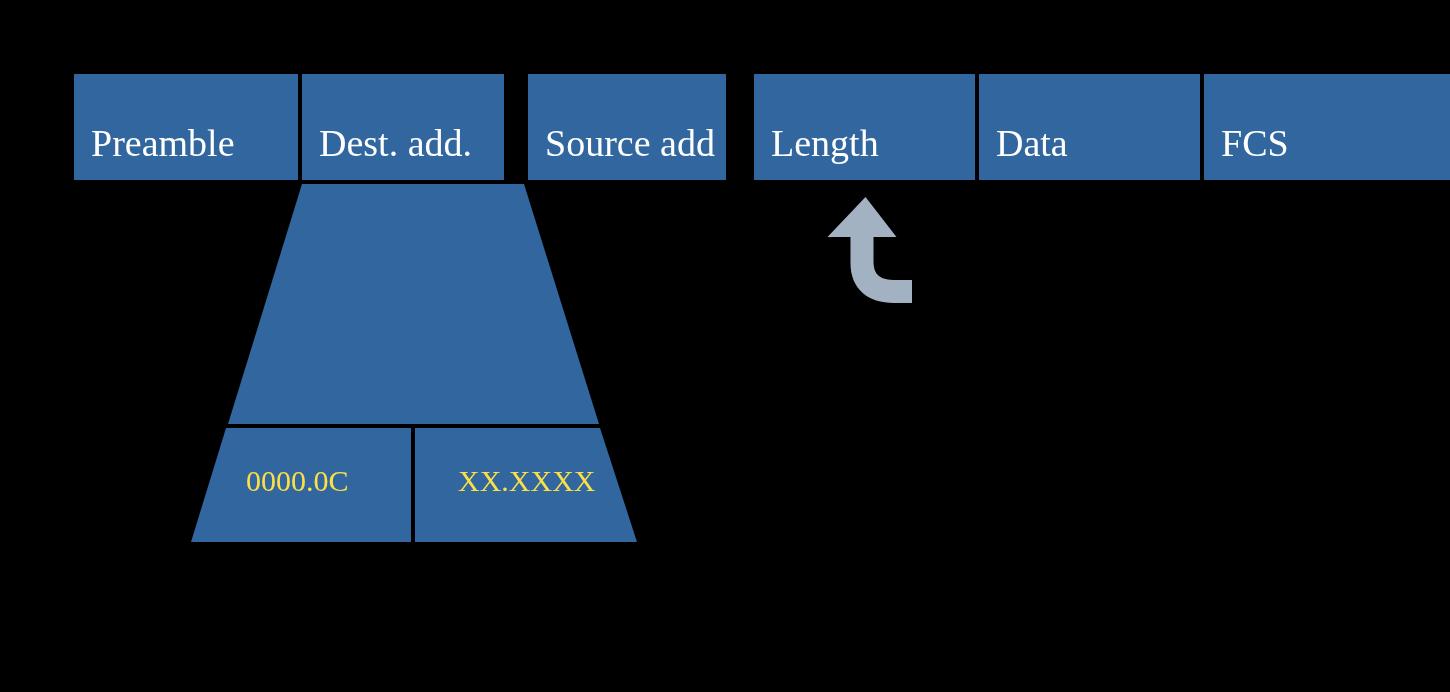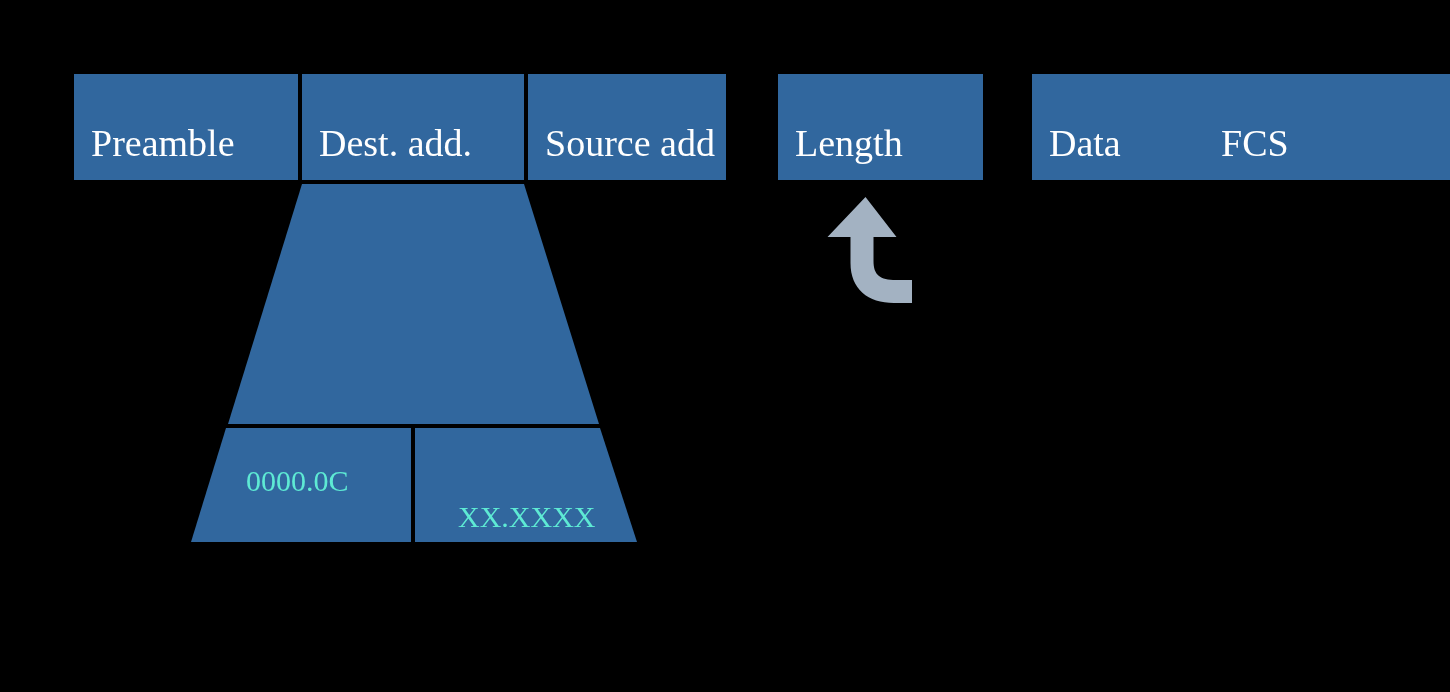--- a/index.html
+++ b/index.html
@@ -56,67 +56,66 @@
   
   .trapezoid {
     position: absolute;
     left: 0;
     top: 0;
   }
 
   
   .detail-label {
     position: absolute;
-    color: #5eead4;
+    color: #fde047;
     font-family: "Liberation Serif", serif;
     font-size: 30px;
     line-height: 1;
     white-space: nowrap;
   }
   #detail-oui-label {
     left: 246px;
     top: 466px;
   }
   #detail-nic-label {
     left: 458px;
     top: 466px;
-    margin-top: 36px;
   }
 
   
   .curved-arrow {
     position: absolute;
     left: 810px;
     top: 185px;
   }
 </style>
 </head>
 <body>
 
 <div id="stage">
 
   <div class="frame-row">
 
     <div class="frame-cell" style="left:0px; width:224px;">
       <span class="cell-label">Preamble</span>
     </div>
 
-    <div class="frame-cell" style="left:228px; width:222px;">
+    <div class="frame-cell" style="left:228px; width:202px;">
       <span class="cell-label">Dest. add.</span>
     </div>
 
     <div class="frame-cell" style="left:454px; width:198px;">
       <span class="cell-label">Source add</span>
     </div>
 
-    <div class="frame-cell" style="left:704px; width:205px;">
+    <div class="frame-cell" style="left:680px; width:221px;">
       <span class="cell-label">Length</span>
     </div>
 
-    <div class="frame-cell" style="left:958px; width:201px;">
+    <div class="frame-cell" style="left:905px; width:221px;">
       <span class="cell-label">Data</span>
     </div>
 
     <div class="frame-cell" style="left:1130px; width:292px;">
       <span class="cell-label">FCS</span>
     </div>
 
   </div>
 
   <svg class="trapezoid" width="1450" height="692">

